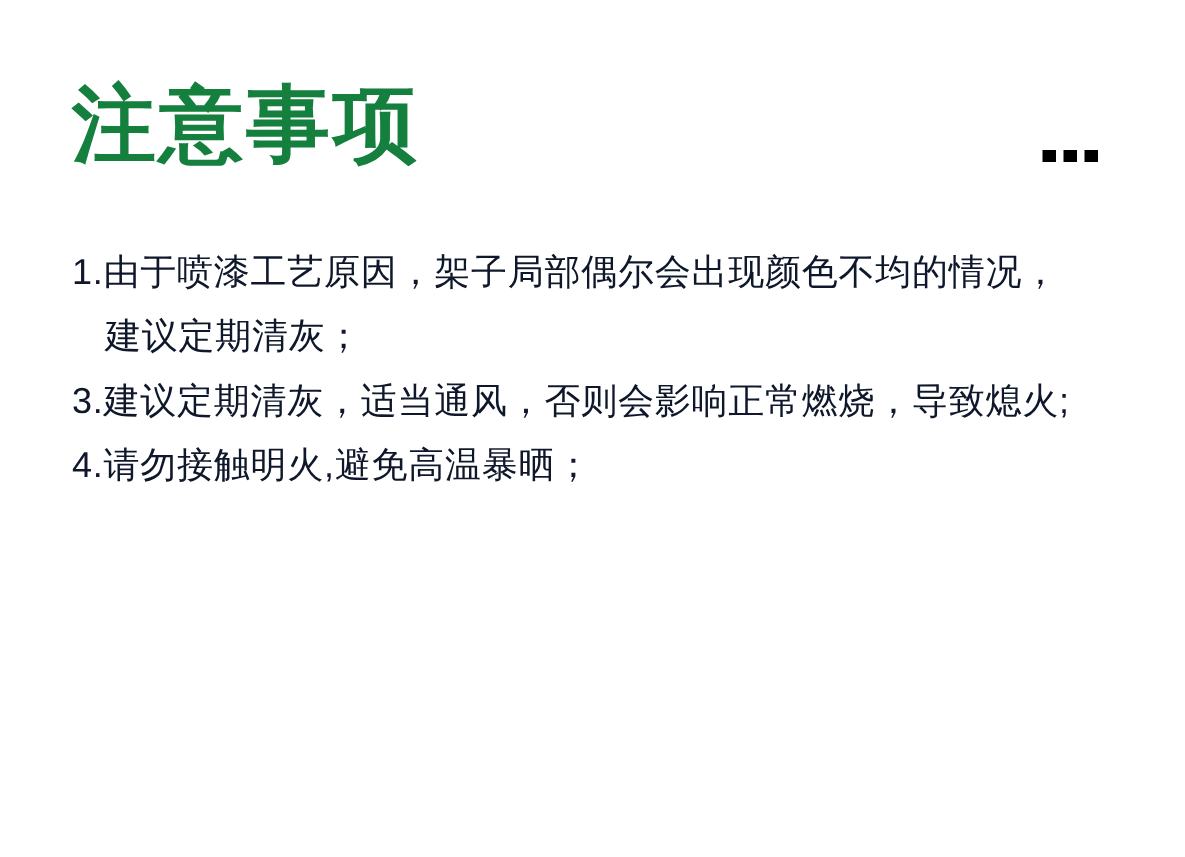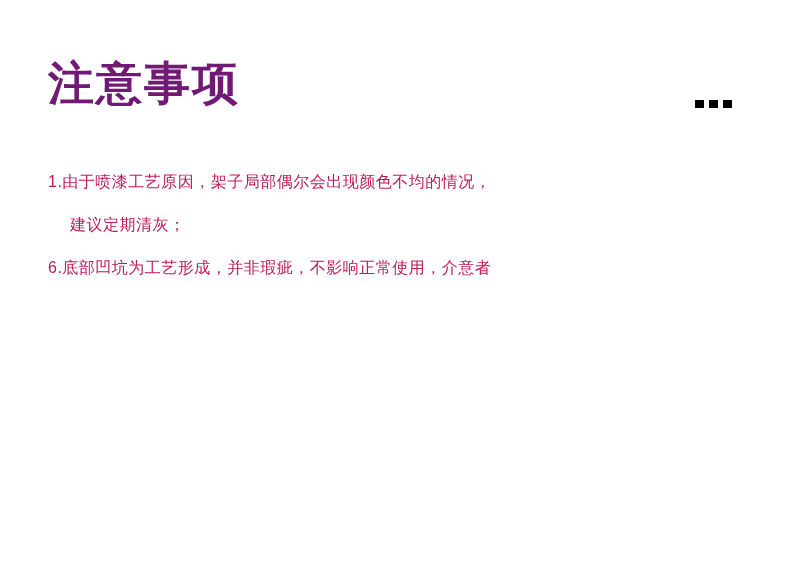--- a/index.html
+++ b/index.html
@@ -21,24 +21,24 @@
     background: #ffffff;
   }
   .header {
     position: absolute;
     left: 48px;
     top: 52px;
     right: 48px;
     height: 62px;
   }
   .page-title {
-    font-size: 46px;
+    font-size: 56px;
     font-weight: 800;
     letter-spacing: 2px;
-    color: #701a75;
+    color: #15803d;
     line-height: 62px;
     white-space: nowrap;
   }
   .more-dots {
     position: absolute;
     right: 10px;
     top: 48px;
     display: flex;
     gap: 5px;
   }
@@ -48,23 +48,23 @@
     background: #000000;
     display: block;
   }
   .notes {
     position: absolute;
     left: 48px;
     top: 160px;
     right: 30px;
   }
   .note-line {
-    font-size: 16px;
+    font-size: 24px;
     line-height: 43px;
-    color: #be185d;
+    color: #0f172a;
     font-weight: 400;
     letter-spacing: 0.5px;
     white-space: nowrap;
   }
   .note-line.indent {
     padding-left: 22px;
   }
 </style>
 </head>
 <body>
@@ -76,16 +76,17 @@
     <div class="more-dots">
       <span class="dot"></span>
       <span class="dot"></span>
       <span class="dot"></span>
     </div>
   </div>
 
   <div class="notes">
     <div class="note-line">1.由于喷漆工艺原因，架子局部偶尔会出现颜色不均的情况，</div>
     <div class="note-line indent">建议定期清灰；</div>
-    <div class="note-line">6.底部凹坑为工艺形成，并非瑕疵，不影响正常使用，介意者</div>
+    <div class="note-line">3.建议定期清灰，适当通风，否则会影响正常燃烧，导致熄火;</div>
+    <div class="note-line">4.请勿接触明火,避免高温暴晒；</div>
   </div>
 
 </div>
 
 </body></html>

